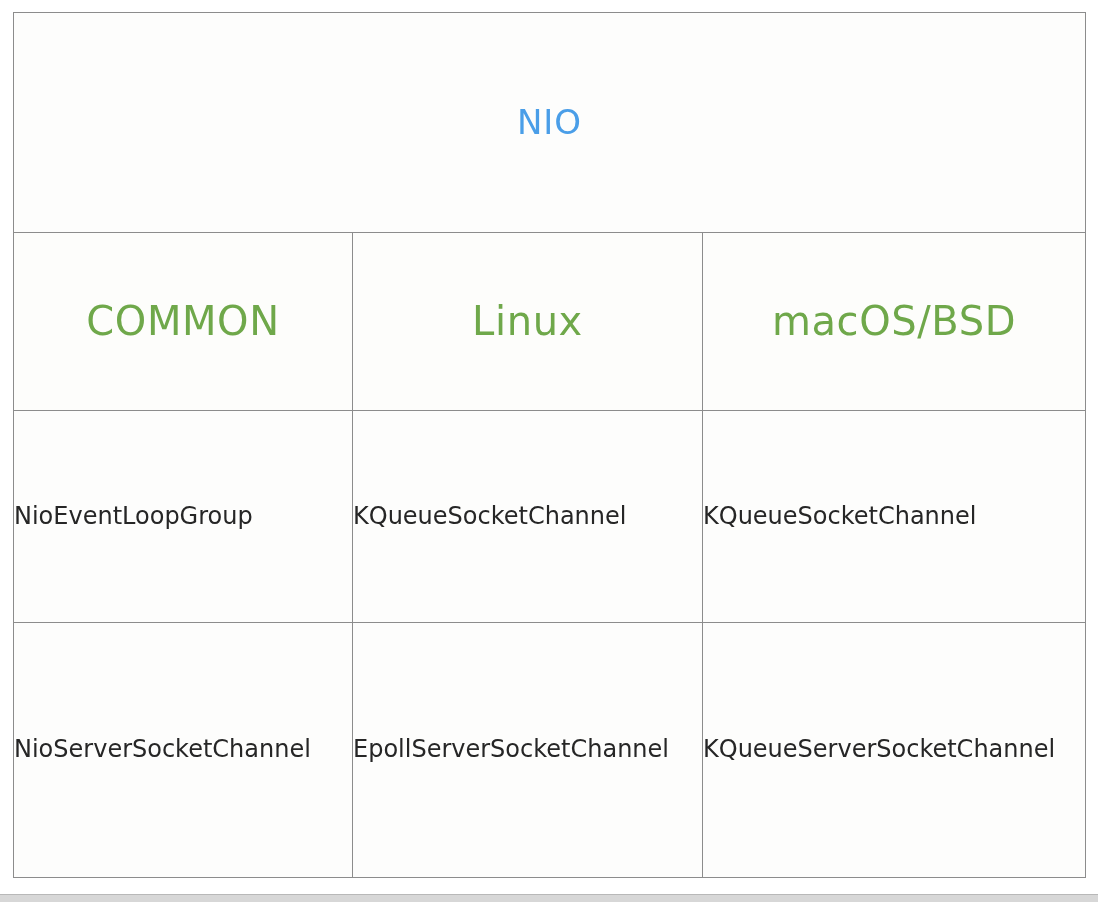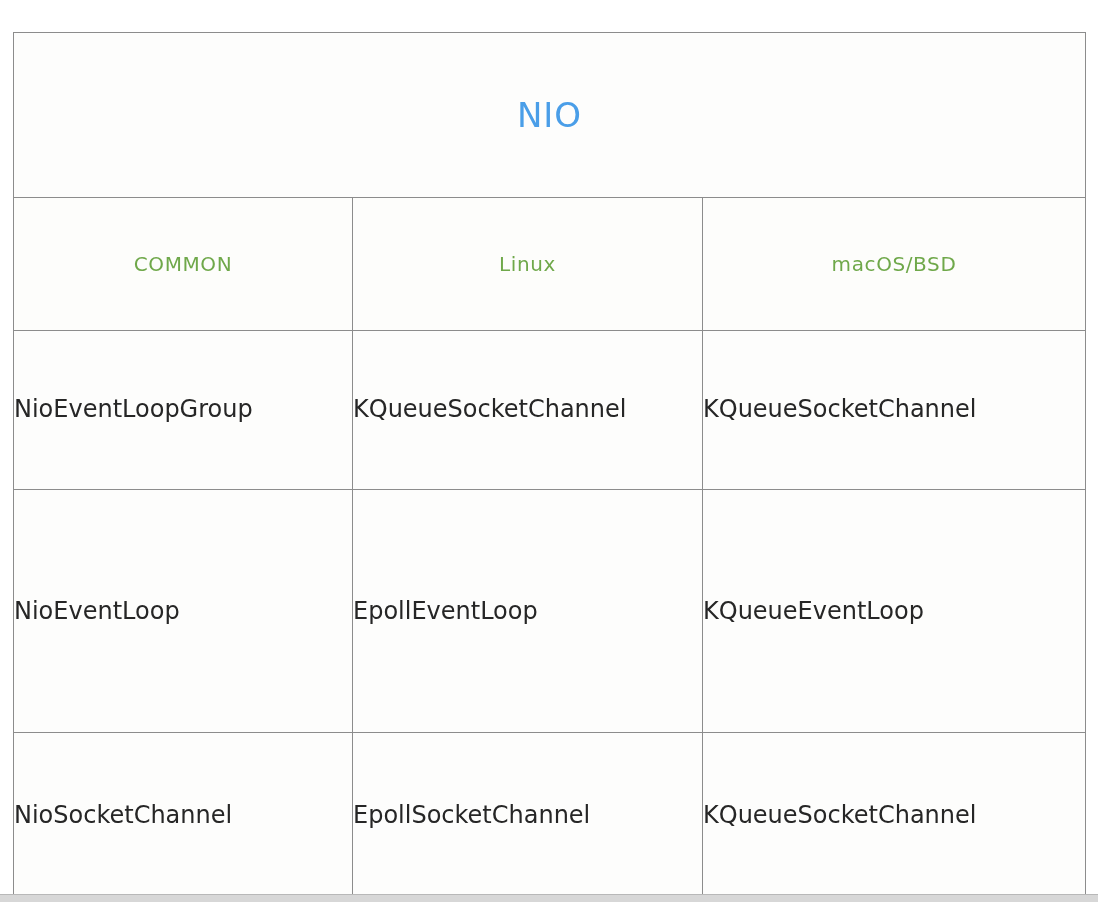--- a/index.html
+++ b/index.html
@@ -28,21 +28,21 @@
     top: 894px;
     width: 1098px;
     height: 8px;
     background: #d7d7d7;
     border-top: 1px solid #b8b8b8;
   }
 
   .nio-table {
     position: absolute;
     left: 13px;
-    top: 32px;
+    top: 12px;
     width: 1072px;
     height: 866px;
     border-collapse: collapse;
     table-layout: fixed;
     background: #bef264;
   }
 
   .nio-table td {
     border: 1px solid #8c8c8c;
     background: #fdfdfc;
@@ -68,21 +68,21 @@
 
   
   .hdr-row td {
     height: 109px;
     text-align: center;
     vertical-align: middle;
     background: #fdfdfb;
   }
   .hdr-text {
     display: inline-block;
-    font-size: 20px;
+    font-size: 40px;
     font-weight: 400;
     letter-spacing: 0.6px;
     color: #6fa84a;
     font-family: "DejaVu Sans", "Liberation Sans", sans-serif;
   }
 
   
   .data-cell {
     text-align: left;
     vertical-align: middle;
@@ -145,43 +145,32 @@
           <span class="cell-text">NioEventLoopGroup</span>
         </td>
         <td class="data-cell">
           <span class="cell-text">KQueueSocketChannel</span>
         </td>
         <td class="data-cell">
           <span class="cell-text">KQueueSocketChannel</span>
         </td>
       </tr>
 
-      <tr class="row-h2">
+
+      <tr class="row-h3">
         <td class="data-cell">
-          <span class="cell-text">NioEventLoop</span>
+          <span class="cell-text">NioServerSocketChannel</span>
         </td>
         <td class="data-cell">
-          <span class="cell-text">EpollEventLoop</span>
+          <span class="cell-text">EpollServerSocketChannel</span>
         </td>
         <td class="data-cell">
-          <span class="cell-text">KQueueEventLoop</span>
+          <span class="cell-text">KQueueServerSocketChannel</span>
         </td>
       </tr>
 
-
-      <tr class="row-h4">
-        <td class="data-cell">
-          <span class="cell-text">NioSocketChannel</span>
-        </td>
-        <td class="data-cell">
-          <span class="cell-text">EpollSocketChannel</span>
-        </td>
-        <td class="data-cell">
-          <span class="cell-text">KQueueSocketChannel</span>
-        </td>
-      </tr>
 
     </tbody>
   </table>
 
   <div class="page-bottom-strip"></div>
 
 </div>
 
 </body></html>

